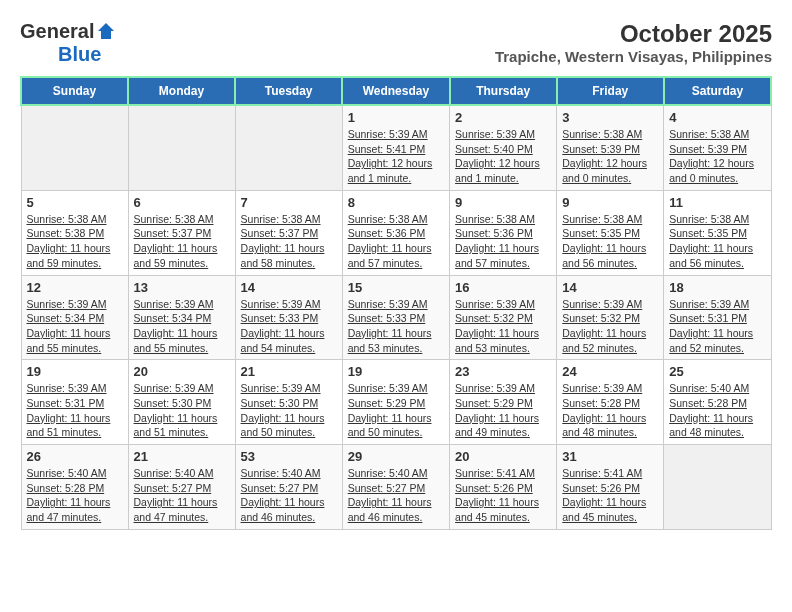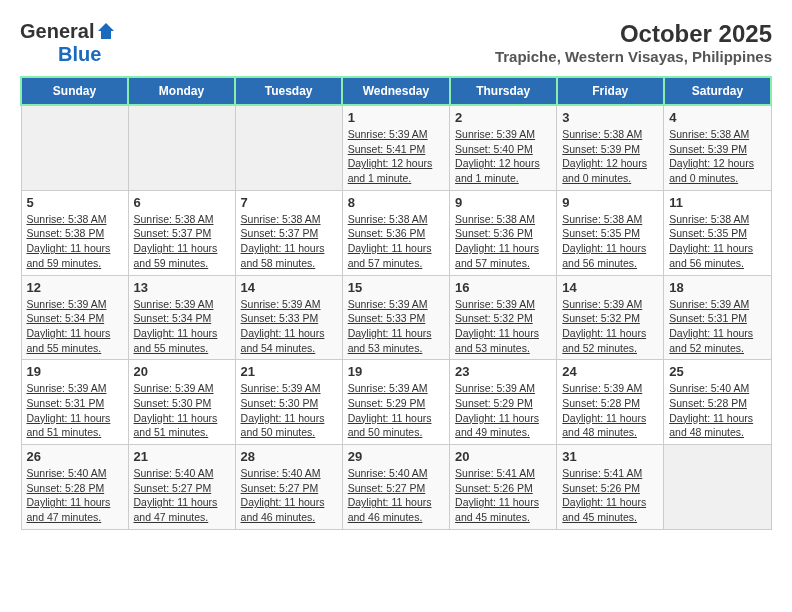--- a/index.html
+++ b/index.html
@@ -242,21 +242,21 @@
       <tr>
         <td>
           <span class="day-number">26</span>
           <div class="day-info">Sunrise: 5:40 AM<br>Sunset: 5:28 PM<br>Daylight: 11 hours<br>and 47 minutes.</div>
         </td>
         <td>
           <span class="day-number">21</span>
           <div class="day-info">Sunrise: 5:40 AM<br>Sunset: 5:27 PM<br>Daylight: 11 hours<br>and 47 minutes.</div>
         </td>
         <td>
-          <span class="day-number">28</span>
+          <span class="day-number">53</span>
           <div class="day-info">Sunrise: 5:40 AM<br>Sunset: 5:27 PM<br>Daylight: 11 hours<br>and 46 minutes.</div>
         </td>
         <td>
           <span class="day-number">29</span>
           <div class="day-info">Sunrise: 5:40 AM<br>Sunset: 5:27 PM<br>Daylight: 11 hours<br>and 46 minutes.</div>
         </td>
         <td>
           <span class="day-number">20</span>
           <div class="day-info">Sunrise: 5:41 AM<br>Sunset: 5:26 PM<br>Daylight: 11 hours<br>and 45 minutes.</div>
         </td>

